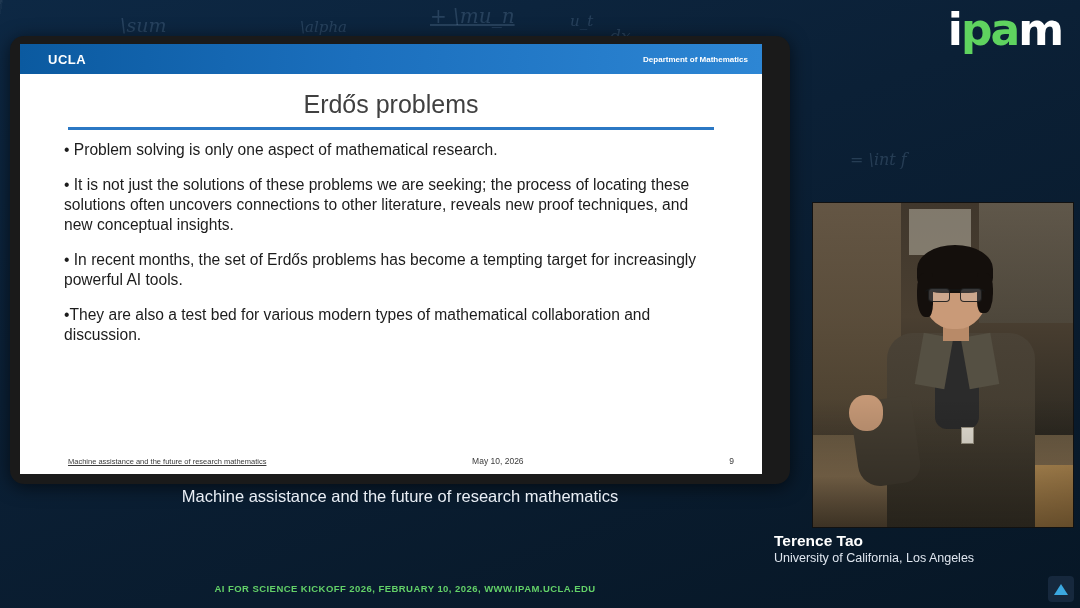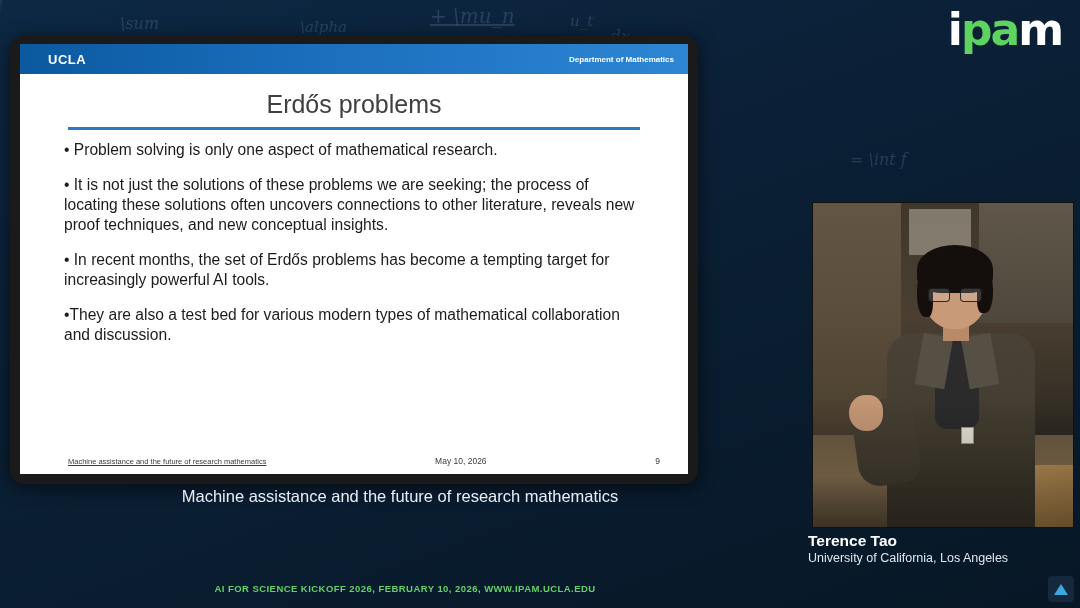--- a/index.html
+++ b/index.html
@@ -38,24 +38,24 @@
     letter-spacing: -2px;
     line-height: 1;
     display: flex; align-items: baseline;
   }
   #ipam-logo .w { color: #ffffff; }
   #ipam-logo .g { color: #5fd35f; }
 
   
   #slide-frame {
     position: absolute;
-    left: 10px; top: 36px; width: 688px; height: 448px;
+    left: 10px; top: 36px; width: 780px; height: 448px;
     background: #1a1a1a;
     border-radius: 14px;
-    padding: 8px 10px 10px 10px;
+    padding: 8px 28px 10px 10px;
     box-shadow: 0 3px 18px rgba(0,0,0,0.6);
   }
   #slide {
     width: 100%; height: 100%;
     background: #ffffff;
     position: relative;
     overflow: hidden;
   }
   #slide-header {
     height: 30px;
@@ -225,21 +225,21 @@
     background: #e7e2d6; border: 1px solid #9a9383;
   }
   #vid-grad {
     inset: 0;
     background: linear-gradient(180deg, rgba(0,0,0,0) 60%, rgba(0,0,0,0.35) 100%);
   }
 
   
   #speaker-block {
     position: absolute;
-    left: 808px; top: 532px; width: 268px;
+    left: 774px; top: 532px; width: 268px;
   }
   #speaker-name {
     color: #ffffff; font-size: 15.5px; font-weight: bold;
   }
   #speaker-affil {
     color: #dfe6ef; font-size: 12.5px; margin-top: 1px;
   }
 
   
   #corner-badge {
@@ -257,21 +257,21 @@
   }
 </style>
 </head>
 <body>
 
 <div id="stage">
 
   <div id="bg-formulas">
     <span style="left:430px; top:4px; font-size:20px;text-decoration:underline;">+  \mu_n</span>
     <span style="left:610px; top:26px; font-size:17px;">dx</span>
-    <span style="left:120px; top:14px; font-size:16px;">\sum</span>
+    <span style="left:120px; top:14px; font-size:19px;">\sum</span>
     <span style="left:850px; top:150px; font-size:16px;">= \int f</span>
     <span style="left:570px; top:12px; font-size:15px;">u_t</span>
     <span style="left:300px; top:18px; font-size:15px;">\alpha</span>
   </div>
 
   <div id="ipam-logo">
     <span class="w">i</span>
     <span class="g">pa</span>
     <span class="w">m</span>
   </div>

